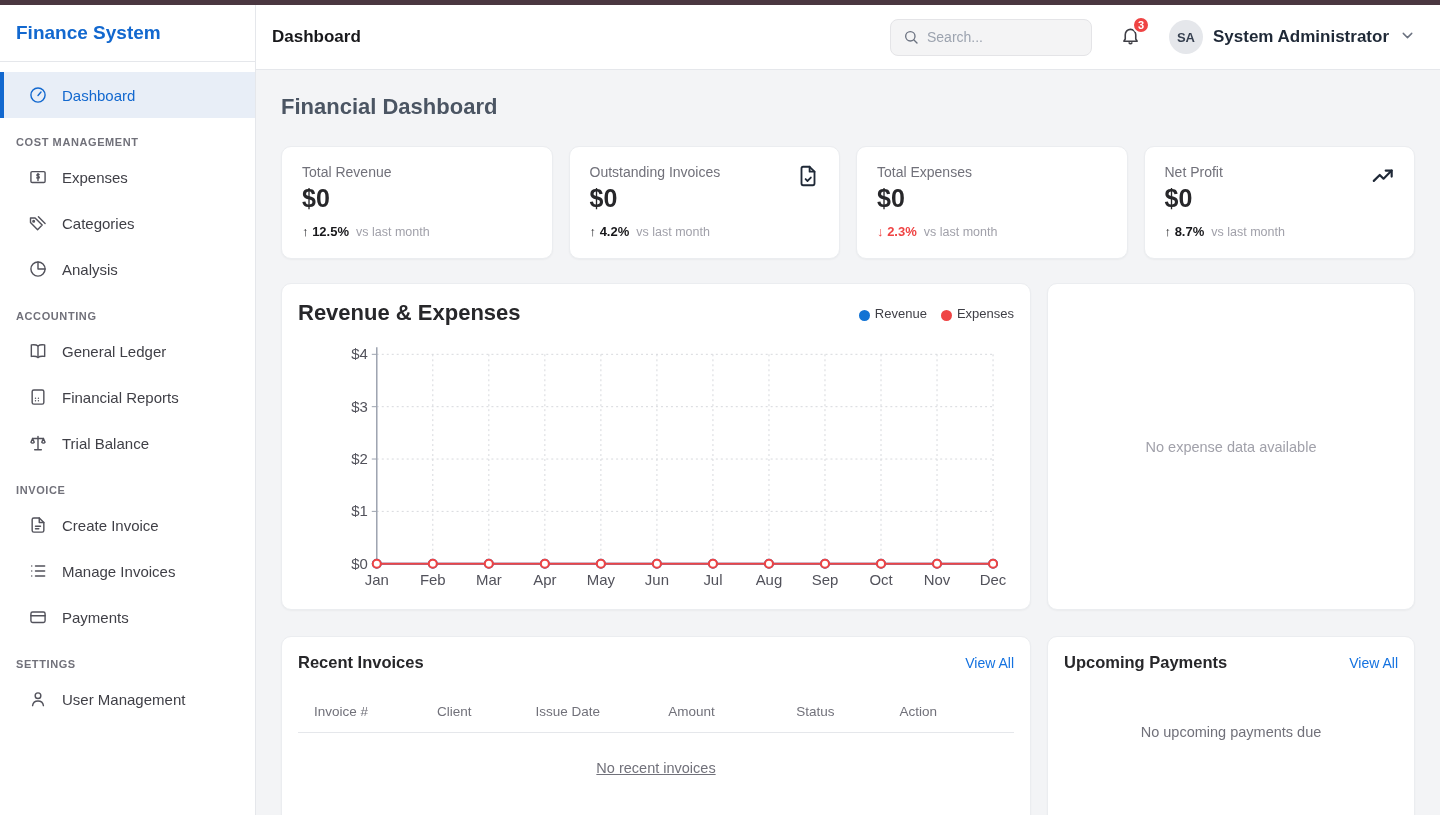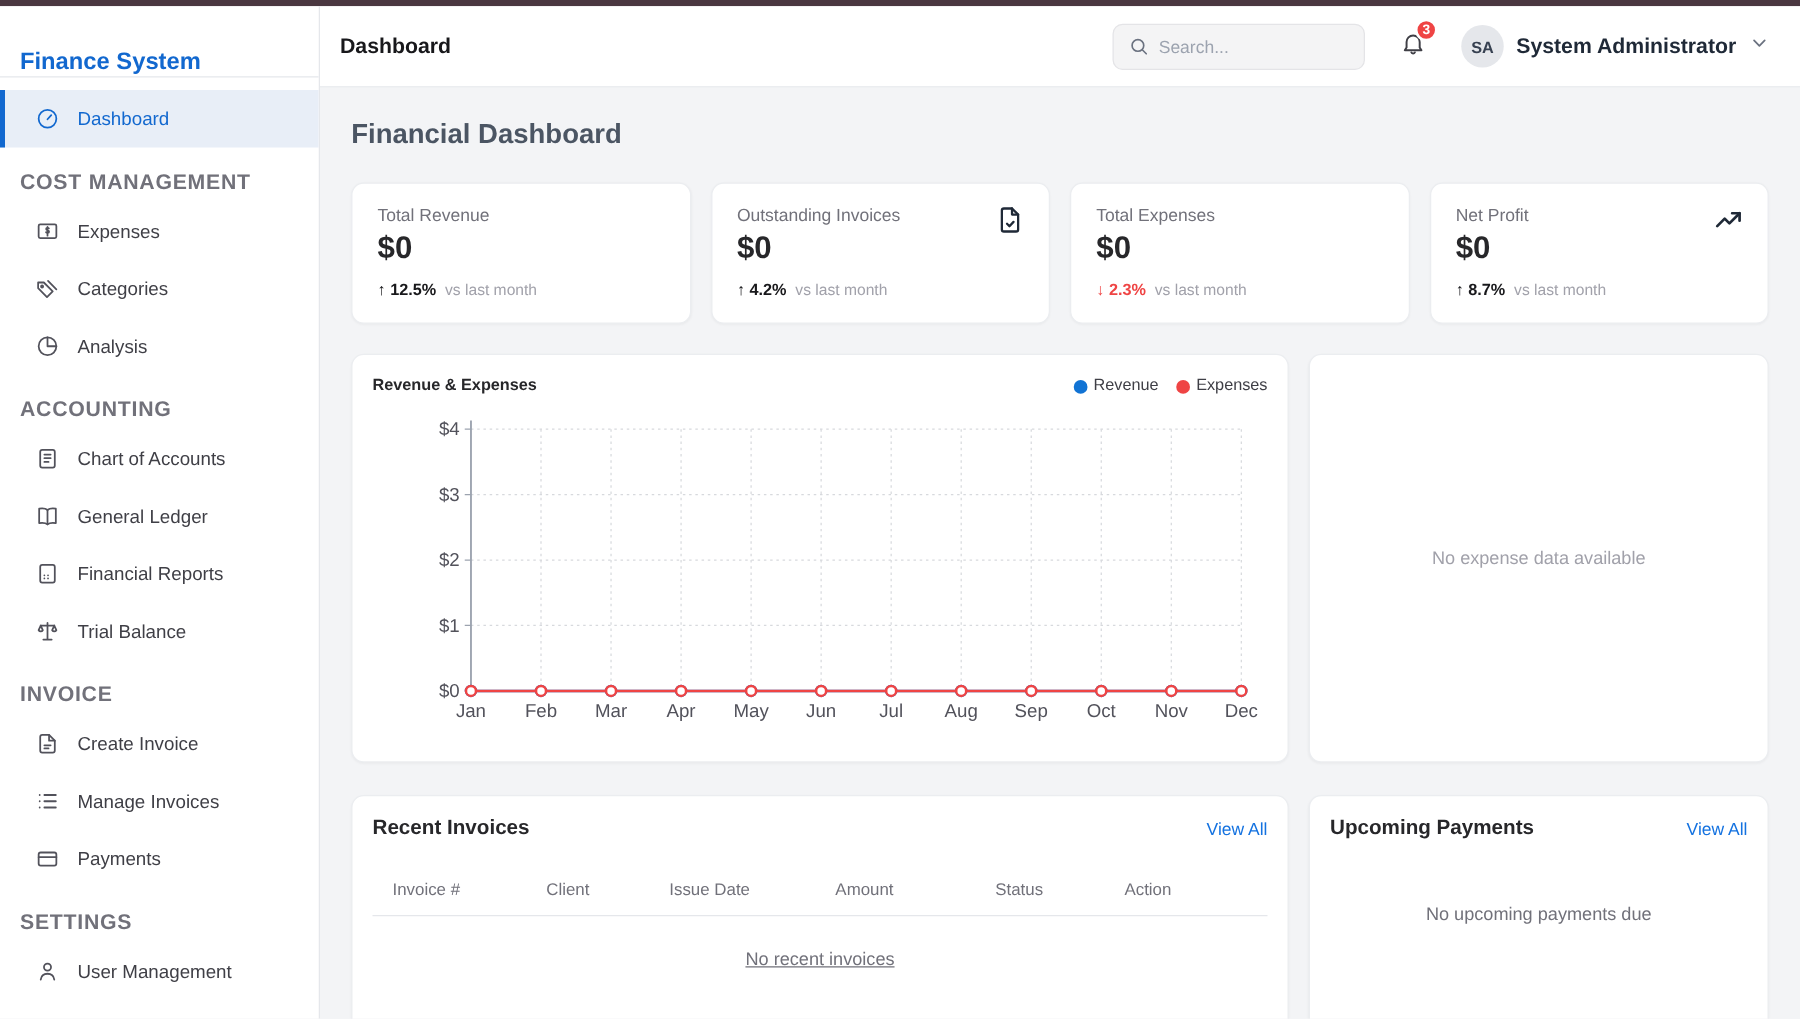--- a/index.html
+++ b/index.html
@@ -4,29 +4,29 @@
 <style>
   * { margin:0; padding:0; box-sizing:border-box; }
   html,body { width:1440px; height:815px; overflow:hidden; }
   body { font-family:"Liberation Sans", sans-serif; background:#f3f4f6; color:#27272a; }
 
   .top-strip { height:5px; width:100%; background:#4a3740; }
   .app { display:flex; height:810px; }
 
   
   .sidebar { width:256px; flex-shrink:0; background:#fff; border-right:1px solid #e5e7eb; overflow:hidden; }
-  .sidebar-header { height:57px; display:flex; align-items:flex-end; padding:0 16px; border-bottom:1px solid #e5e7eb; }
+  .sidebar-header { height:57px; display:flex; align-items:center; padding:0 16px; border-bottom:1px solid #e5e7eb; }
   .brand { font-size:19px; font-weight:700; color:#1268cf; }
   .nav { padding-top:10px; }
   .nav-item { display:flex; align-items:center; height:46px; padding-left:28px; gap:14px; cursor:pointer; color:#3f3f46; }
   .nav-item .nav-icon { width:20px; height:20px; color:#52525b; display:flex; align-items:center; }
   .nav-item .nav-label { font-size:15px; }
   .nav-item.active { background:#e8eef7; border-left:4px solid #1268cf; padding-left:24px; color:#1268cf; }
   .nav-item.active .nav-icon { color:#1268cf; }
-  .nav-section { margin-top:10px; padding:8px 16px 6px; font-size:17px; font-weight:600; letter-spacing:.6px; color:#71717a; }
+  .nav-section { margin-top:10px; padding:8px 16px 6px; font-size:11px; font-weight:600; letter-spacing:.6px; color:#71717a; }
   .nav-icon svg { width:20px; height:20px; stroke:currentColor; fill:none; stroke-width:1.7; stroke-linecap:round; stroke-linejoin:round; }
 
   
   .main { flex:1; display:flex; flex-direction:column; min-width:0; }
   .topbar { height:65px; background:#fff; border-bottom:1px solid #e5e7eb; display:flex; align-items:center; padding:0 24px 0 16px; flex-shrink:0; }
   .topbar-title { font-size:17px; font-weight:700; color:#18181b; }
   .topbar-right { margin-left:auto; display:flex; align-items:center; gap:28px; }
   .search-box { width:202px; height:37px; background:#f4f4f5; border:1px solid #e4e4e7; border-radius:8px; display:flex; align-items:center; padding:0 12px; gap:8px; }
   .search-box svg { width:16px; height:16px; stroke:#6b7280; fill:none; stroke-width:2; stroke-linecap:round; }
   .search-box input { border:none; outline:none; background:transparent; font-size:14px; color:#6d28d9; width:140px; font-family:"Liberation Sans", sans-serif; }
@@ -53,21 +53,21 @@
   .delta { font-size:13px; font-weight:700; color:#18181b; }
   .delta[data-tone="red"] { color:#ef4444; }
   .delta-compare { font-size:12.5px; color:#a1a1aa; }
   .stat-icon { position:absolute; top:16px; right:18px; }
   .sq-icon { width:36px; height:36px; border-radius:9px; }
   .stat-icon svg { width:26px; height:26px; stroke:#1f2937; fill:none; stroke-width:1.7; stroke-linecap:round; stroke-linejoin:round; }
 
   .charts-row { display:grid; grid-template-columns:1fr 368px; gap:16px; margin-bottom:26px; }
   .chart-card { height:327px; padding:16px; }
   .chart-header { display:flex; align-items:center; justify-content:space-between; }
-  .chart-title { font-size:13px; font-weight:700; color:#27272a; }
+  .chart-title { font-size:22px; font-weight:700; color:#27272a; }
   .legend { display:flex; align-items:center; gap:14px; }
   .legend-item { display:flex; align-items:flex-end; gap:5px; }
   .legend-dot { width:11px; height:11px; border-radius:50%; }
   .legend-label { font-size:13px; color:#3f3f46; }
   .chart-svg { width:100%; height:262px; margin-top:14px; font-family:"Liberation Sans", sans-serif; }
   .empty-card { height:327px; display:flex; align-items:center; justify-content:center; font-size:14.5px; color:#a1a1aa; }
 
   .bottom-row { display:grid; grid-template-columns:1fr 368px; gap:16px; }
   .panel { padding:16px; height:260px; }
   .panel-header { display:flex; align-items:center; justify-content:space-between; }
@@ -127,29 +127,20 @@
           <svg viewBox="0 0 24 24">
               <circle cx="12" cy="12" r="8.5"></circle>
               <path d="M12 3.5V12h8.5"></path>
             </svg>
         </span>
         <span class="nav-label">Analysis</span>
       </div>
 
       <div class="nav-section">ACCOUNTING</div>
 
-      <div class="nav-item">
-        <span class="nav-icon">
-          <svg viewBox="0 0 24 24">
-              <rect x="5" y="3.5" width="14" height="17" rx="2"></rect>
-              <path d="M9 8h6M9 11.5h6M9 15h4"></path>
-            </svg>
-        </span>
-        <span class="nav-label">Chart of Accounts</span>
-      </div>
       <div class="nav-item">
         <span class="nav-icon">
           <svg viewBox="0 0 24 24">
               <path d="M12 6c-1.8-1.6-4.6-1.8-8-1.3v13.8c3.4-.5 6.2-.3 8 1.3 1.8-1.6 4.6-1.8 8-1.3V4.7c-3.4-.5-6.2-.3-8 1.3z"></path>
               <path d="M12 6v13.8"></path>
             </svg>
         </span>
         <span class="nav-label">General Ledger</span>
       </div>
       <div class="nav-item">

